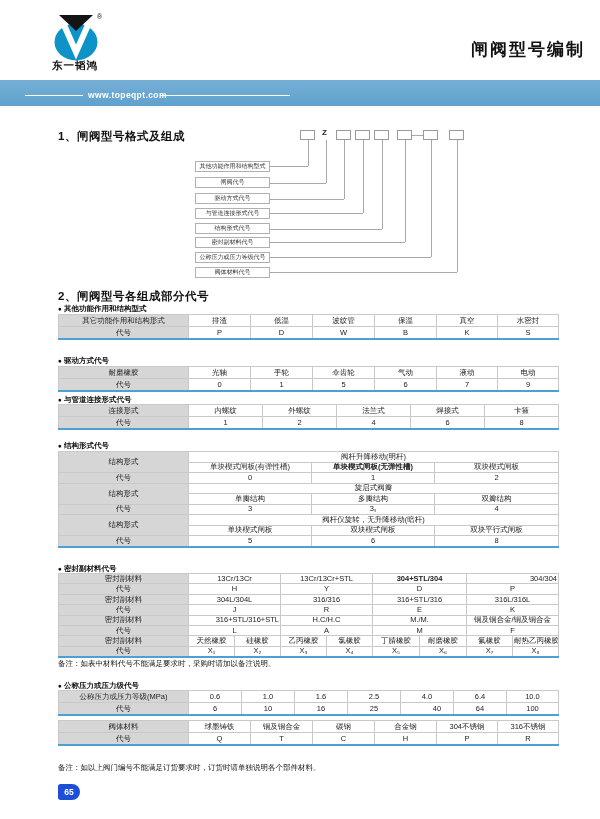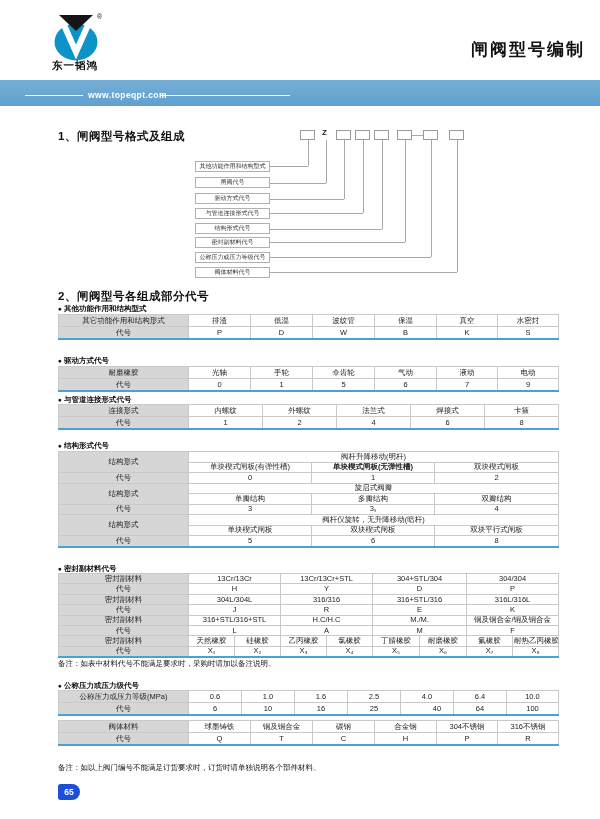--- a/index.html
+++ b/index.html
@@ -267,22 +267,22 @@
           <col style="width: 47px;">
           <col style="width: 47px;">
           <col style="width: 46px;">
           <col style="width: 46px;">
         </colgroup>
         <tbody>
           <tr>
             <td class="hd" style="height: 9.4px;">密封副材料</td>
             <td colspan="2" style="height: 9.4px;">13Cr/13Cr</td>
             <td colspan="2" style="height: 9.4px;">13Cr/13Cr+STL</td>
-            <td colspan="2" style="height: 9.4px;">304+STL/304</td>
-            <td colspan="2" style="height: 9.4px;">304/304</td>
+            <td colspan="2" style="height: 9.4px; font-weight: bold;">304+STL/304</td>
+            <td colspan="2" style="height: 9.4px; text-align: right;">304/304</td>
           </tr>
           <tr>
             <td class="hd" style="height: 9.4px;">代号</td>
             <td colspan="2" style="height: 9.4px;">H</td>
             <td colspan="2" style="height: 9.4px;">Y</td>
             <td colspan="2" style="height: 9.4px;">D</td>
             <td colspan="2" style="height: 9.4px;">P</td>
           </tr>
           <tr>
             <td class="hd" style="height: 9.4px;">密封副材料</td>
@@ -293,21 +293,21 @@
           </tr>
           <tr>
             <td class="hd" style="height: 9.4px;">代号</td>
             <td colspan="2" style="height: 9.4px;">J</td>
             <td colspan="2" style="height: 9.4px;">R</td>
             <td colspan="2" style="height: 9.4px;">E</td>
             <td colspan="2" style="height: 9.4px;">K</td>
           </tr>
           <tr>
             <td class="hd" style="height: 9.4px;">密封副材料</td>
-            <td colspan="2" style="height: 9.4px;">316+STL/316+STL</td>
+            <td colspan="2" style="height: 9.4px; text-align: right;">316+STL/316+STL</td>
             <td colspan="2" style="height: 9.4px;">H.C/H.C</td>
             <td colspan="2" style="height: 9.4px;">M./M.</td>
             <td colspan="2" style="height: 9.4px;">铜及铜合金/铜及铜合金</td>
           </tr>
           <tr>
             <td class="hd" style="height: 9.4px;">代号</td>
             <td colspan="2" style="height: 9.4px;">L</td>
             <td colspan="2" style="height: 9.4px;">A</td>
             <td colspan="2" style="height: 9.4px;">M</td>
             <td colspan="2" style="height: 9.4px;">F</td>

